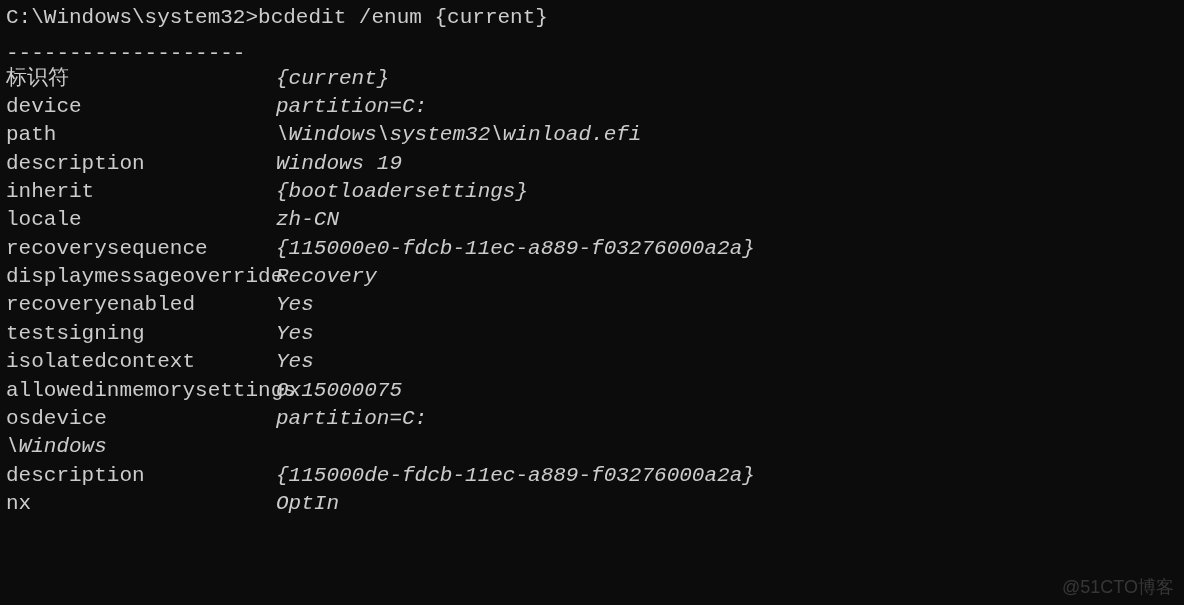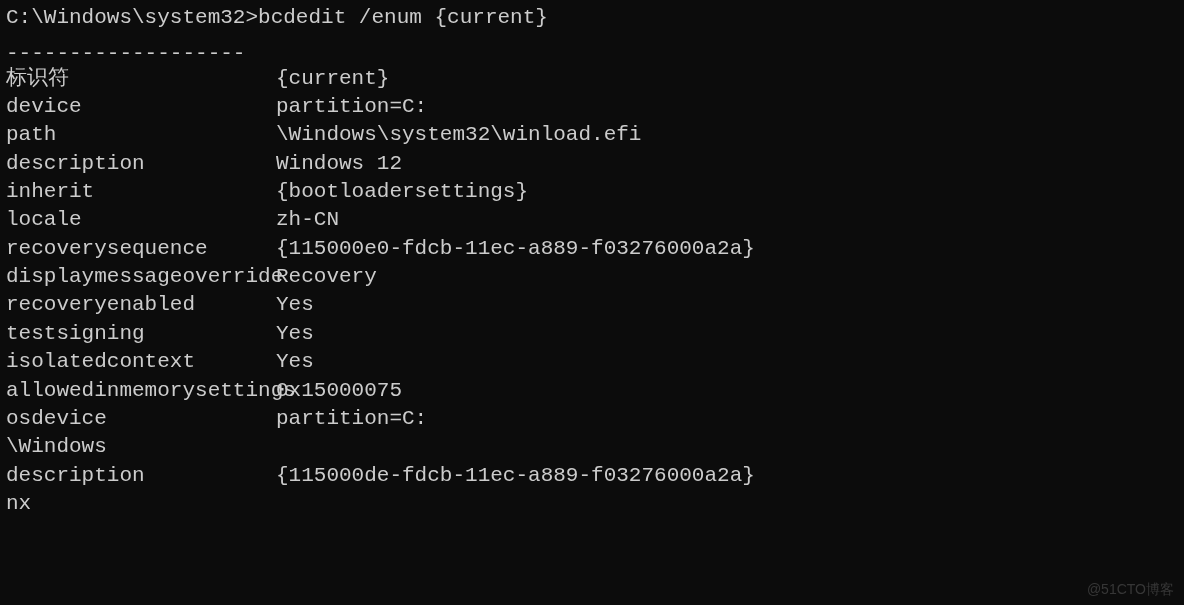--- a/index.html
+++ b/index.html
@@ -32,27 +32,28 @@
   }
   .row {
     display: flex;
   }
   .key {
     width: 270px;
     flex: 0 0 270px;
   }
   .val {
     flex: 1 1 auto;
+    font-style: italic;
   }
   .watermark {
     position: absolute;
     right: 10px;
     bottom: 6px;
     font-family: Arial, sans-serif;
-    font-size: 14px;
+    font-size: 18px;
     color: #5a5a5a;
     opacity: 0.55;
   }
 </style>
 </head>
 <body>
 
 <div class="terminal">
 
   <div class="prompt-line">
@@ -69,21 +70,21 @@
       <div class="row">
         <span class="key">device</span>
         <span class="val">partition=C:</span>
       </div>
       <div class="row">
         <span class="key">path</span>
         <span class="val">\Windows\system32\winload.efi</span>
       </div>
       <div class="row">
         <span class="key">description</span>
-        <span class="val">Windows 12</span>
+        <span class="val">Windows 19</span>
       </div>
       <div class="row">
         <span class="key">inherit</span>
         <span class="val">{bootloadersettings}</span>
       </div>
       <div class="row">
         <span class="key">locale</span>
         <span class="val">zh-CN</span>
       </div>
       <div class="row">
@@ -116,18 +117,19 @@
       </div>
       <div class="row">
         <span class="val">\Windows</span>
       </div>
       <div class="row">
         <span class="key">description</span>
         <span class="val">{115000de-fdcb-11ec-a889-f03276000a2a}</span>
       </div>
       <div class="row">
         <span class="key">nx</span>
+        <span class="val">OptIn</span>
       </div>
     </div>
 
 </div>
 
 <div class="watermark">@51CTO博客</div>
 
 </body></html>

